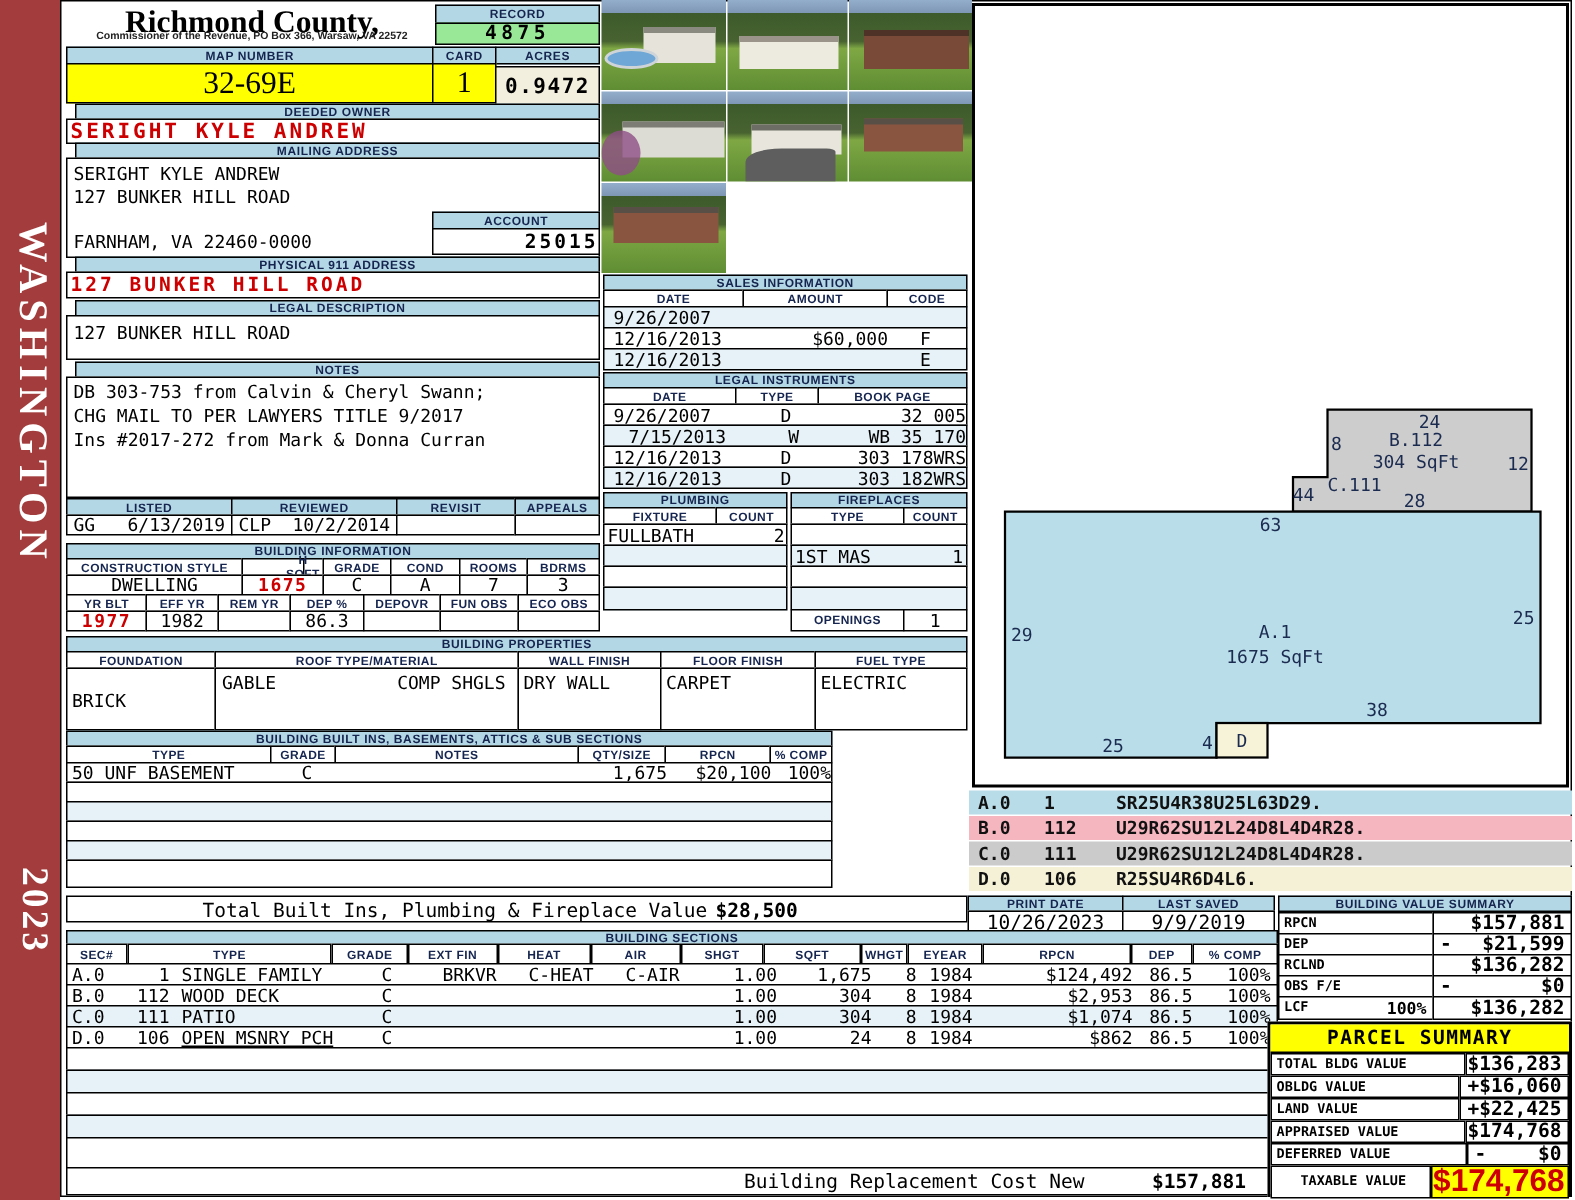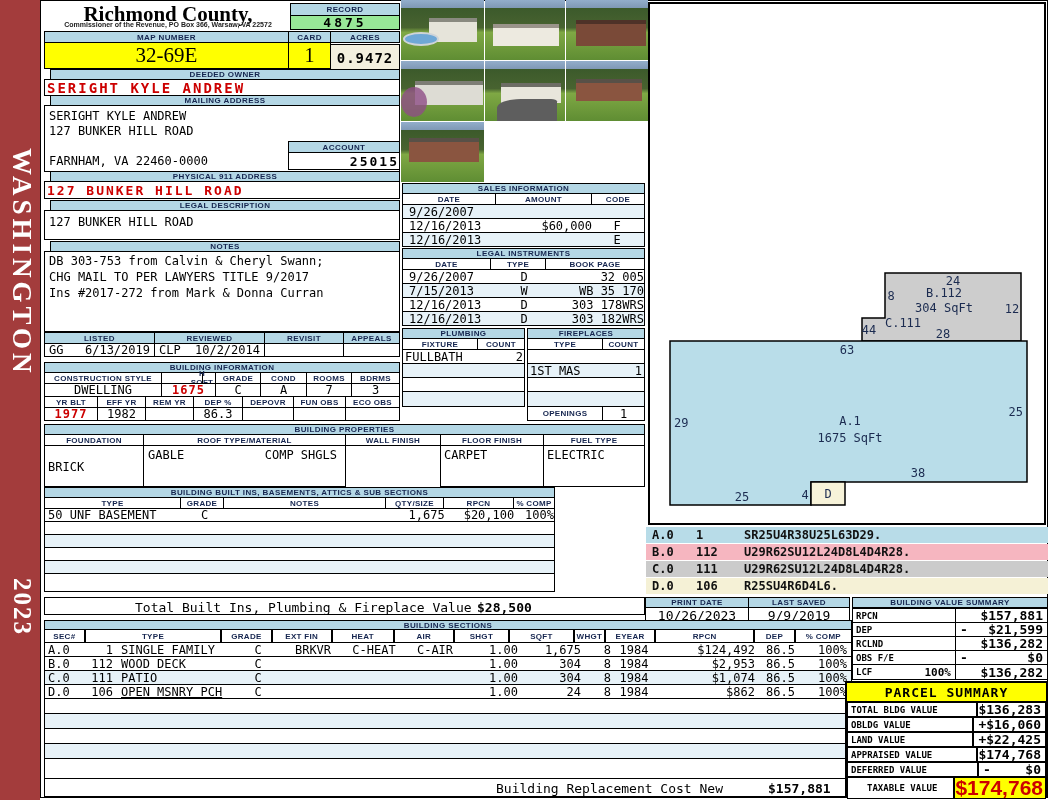--- a/index.html
+++ b/index.html
@@ -148,20 +148,23 @@
   <div class="abs colhdr" style="left:543px;top:434px;width:102px;height:12px;">FUEL TYPE</div>
   <div class="abs cell" style="left:44px;top:445px;width:100px;height:42px;">
     <div class="mono" style="padding:14px 0 0 3px;">BRICK</div>
   </div>
   <div class="abs cell" style="left:143px;top:445px;width:203px;height:42px;">
     <div class="row" style="justify-content:space-between;padding:2px 8px 0 4px;">
       <span class="mono">GABLE</span>
       <span class="mono">COMP SHGLS</span>
     </div>
   </div>
+  <div class="abs cell" style="left:345px;top:445px;width:96px;height:42px;">
+    <div class="mono" style="padding:2px 0 0 3px;">DRY WALL</div>
+  </div>
   <div class="abs cell" style="left:440px;top:445px;width:104px;height:42px;">
     <div class="mono" style="padding:2px 0 0 3px;">CARPET</div>
   </div>
   <div class="abs cell" style="left:543px;top:445px;width:102px;height:42px;">
     <div class="mono" style="padding:2px 0 0 3px;">ELECTRIC</div>
   </div>
 
   <div class="abs bar" style="left:44px;top:487px;width:511px;height:11px;">BUILDING BUILT INS, BASEMENTS, ATTICS &amp; SUB SECTIONS</div>
   <div class="abs colhdr" style="left:44px;top:497px;width:137px;height:12px;">TYPE</div>
   <div class="abs colhdr" style="left:180px;top:497px;width:44px;height:12px;">GRADE</div>
@@ -234,21 +237,21 @@
 
   <div class="abs bar" style="left:402px;top:248px;width:243px;height:11px;">LEGAL INSTRUMENTS</div>
   <div class="abs colhdr" style="left:402px;top:258px;width:89px;height:12px;">DATE</div>
   <div class="abs colhdr" style="left:490px;top:258px;width:56px;height:12px;">TYPE</div>
   <div class="abs colhdr" style="left:545px;top:258px;width:100px;height:12px;">BOOK PAGE</div>
   <div class="abs cell row mono" style="left:402px;top:269px;width:243px;height:15px;">
     <span style="width:88px;padding-left:6px;">9/26/2007</span>
     <span style="width:54px;text-align:center;">D</span>
     <span style="width:93px;text-align:right;">32 005</span>
   </div>
-  <div class="abs cell row mono stripe" style="left:402px;top:283px;width:243px;height:15px;">
+  <div class="abs cell row mono stripe" style="left:402px;top:283px;width:243px;height:15px;padding-left:10px;">
     <span style="width:88px;padding-left:6px;">7/15/2013</span>
     <span style="width:54px;text-align:center;">W</span>
     <span style="width:93px;text-align:right;">WB 35 170</span>
   </div>
   <div class="abs cell row mono" style="left:402px;top:297px;width:243px;height:15px;">
     <span style="width:88px;padding-left:6px;">12/16/2013</span>
     <span style="width:54px;text-align:center;">D</span>
     <span style="width:93px;text-align:right;">303 178WRS</span>
   </div>
   <div class="abs cell row mono stripe" style="left:402px;top:311px;width:243px;height:15px;">

